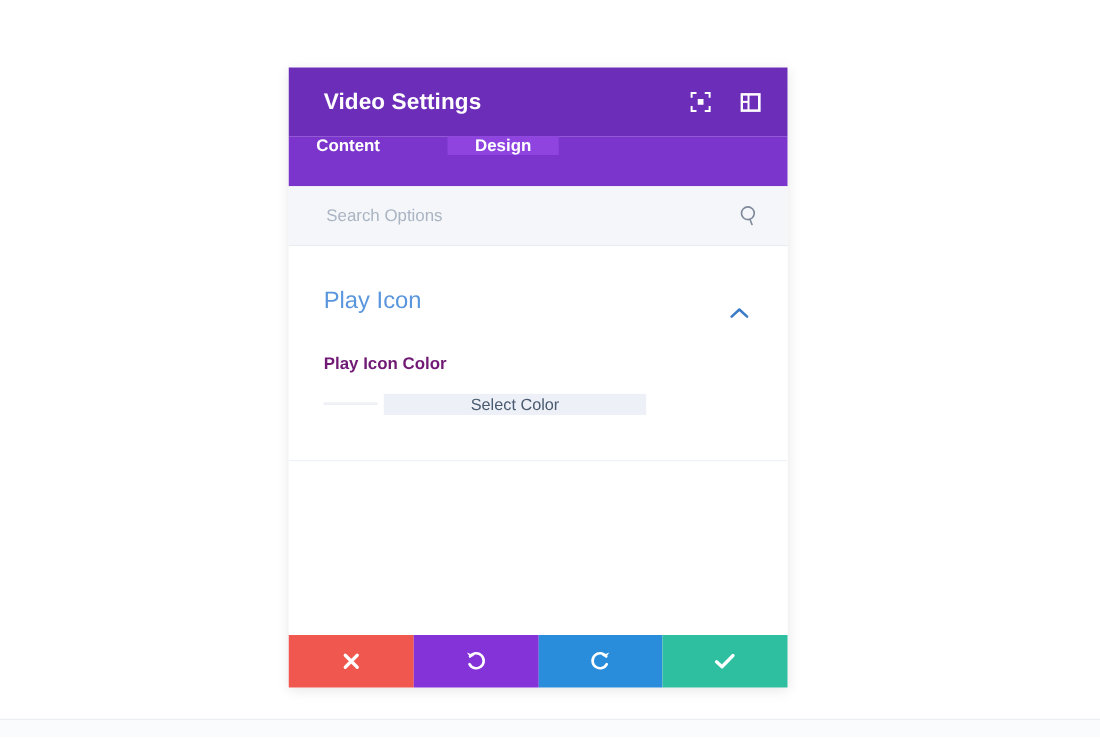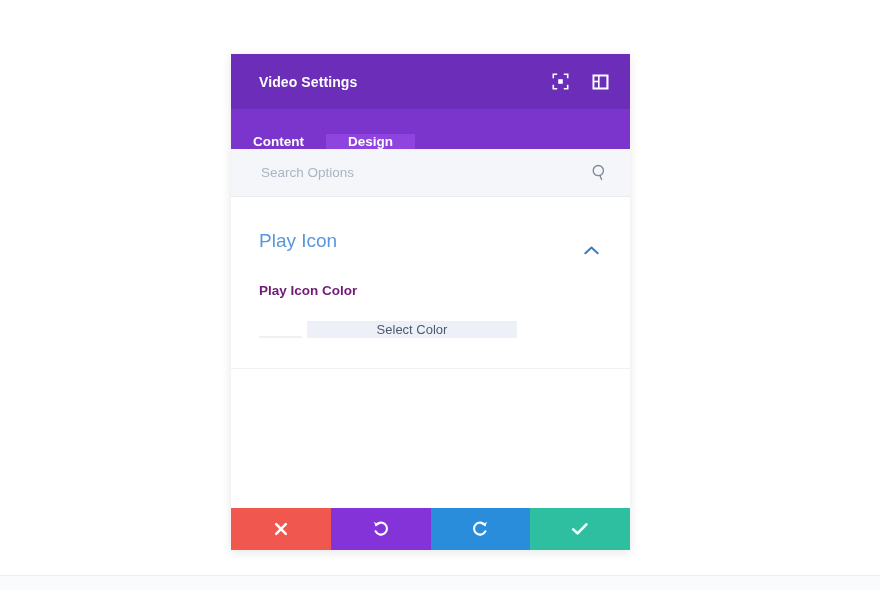--- a/index.html
+++ b/index.html
@@ -52,21 +52,21 @@
   .modal-header {
     background: #6c2eb9;
     height: 55px;
     flex: 0 0 55px;
     display: flex;
     align-items: center;
     padding: 0 20px 0 28px;
   }
   .modal-title {
     color: #ffffff;
-    font-size: 14px;
+    font-size: 18px;
     font-weight: bold;
     letter-spacing: 0.1px;
     flex: 1 1 auto;
     white-space: nowrap;
   }
   .header-actions {
     display: flex;
     align-items: center;
     gap: 20px;
   }
@@ -81,21 +81,22 @@
     border: none;
     padding: 0;
   }
 
   
   .tab-bar {
     background: #7b34cc;
     height: 40px;
     flex: 0 0 40px;
     display: flex;
-    align-items: flex-end;
+    align-items: flex-start;
+    gap: 32px;
   }
   .tab {
     display: flex;
     align-items: center;
     justify-content: center;
     padding: 0 22px;
     color: #ffffff;
     font-size: 13.5px;
     font-weight: bold;
     cursor: pointer;
@@ -177,21 +178,21 @@
     padding: 0;
   }
   .field-label {
     font-size: 13.5px;
     color: #701a75;
     font-weight: bold;
     margin-bottom: 10px;
   }
   .color-field-row {
     display: flex;
-    align-items: flex-end;
+    align-items: center;
     height: 30px;
     width: 258px;
   }
   .color-swatch {
     width: 43px;
     background: #f7f8fa;
     border: 1px solid #eef0f3;
     border-right: none;
     cursor: pointer;
   }

